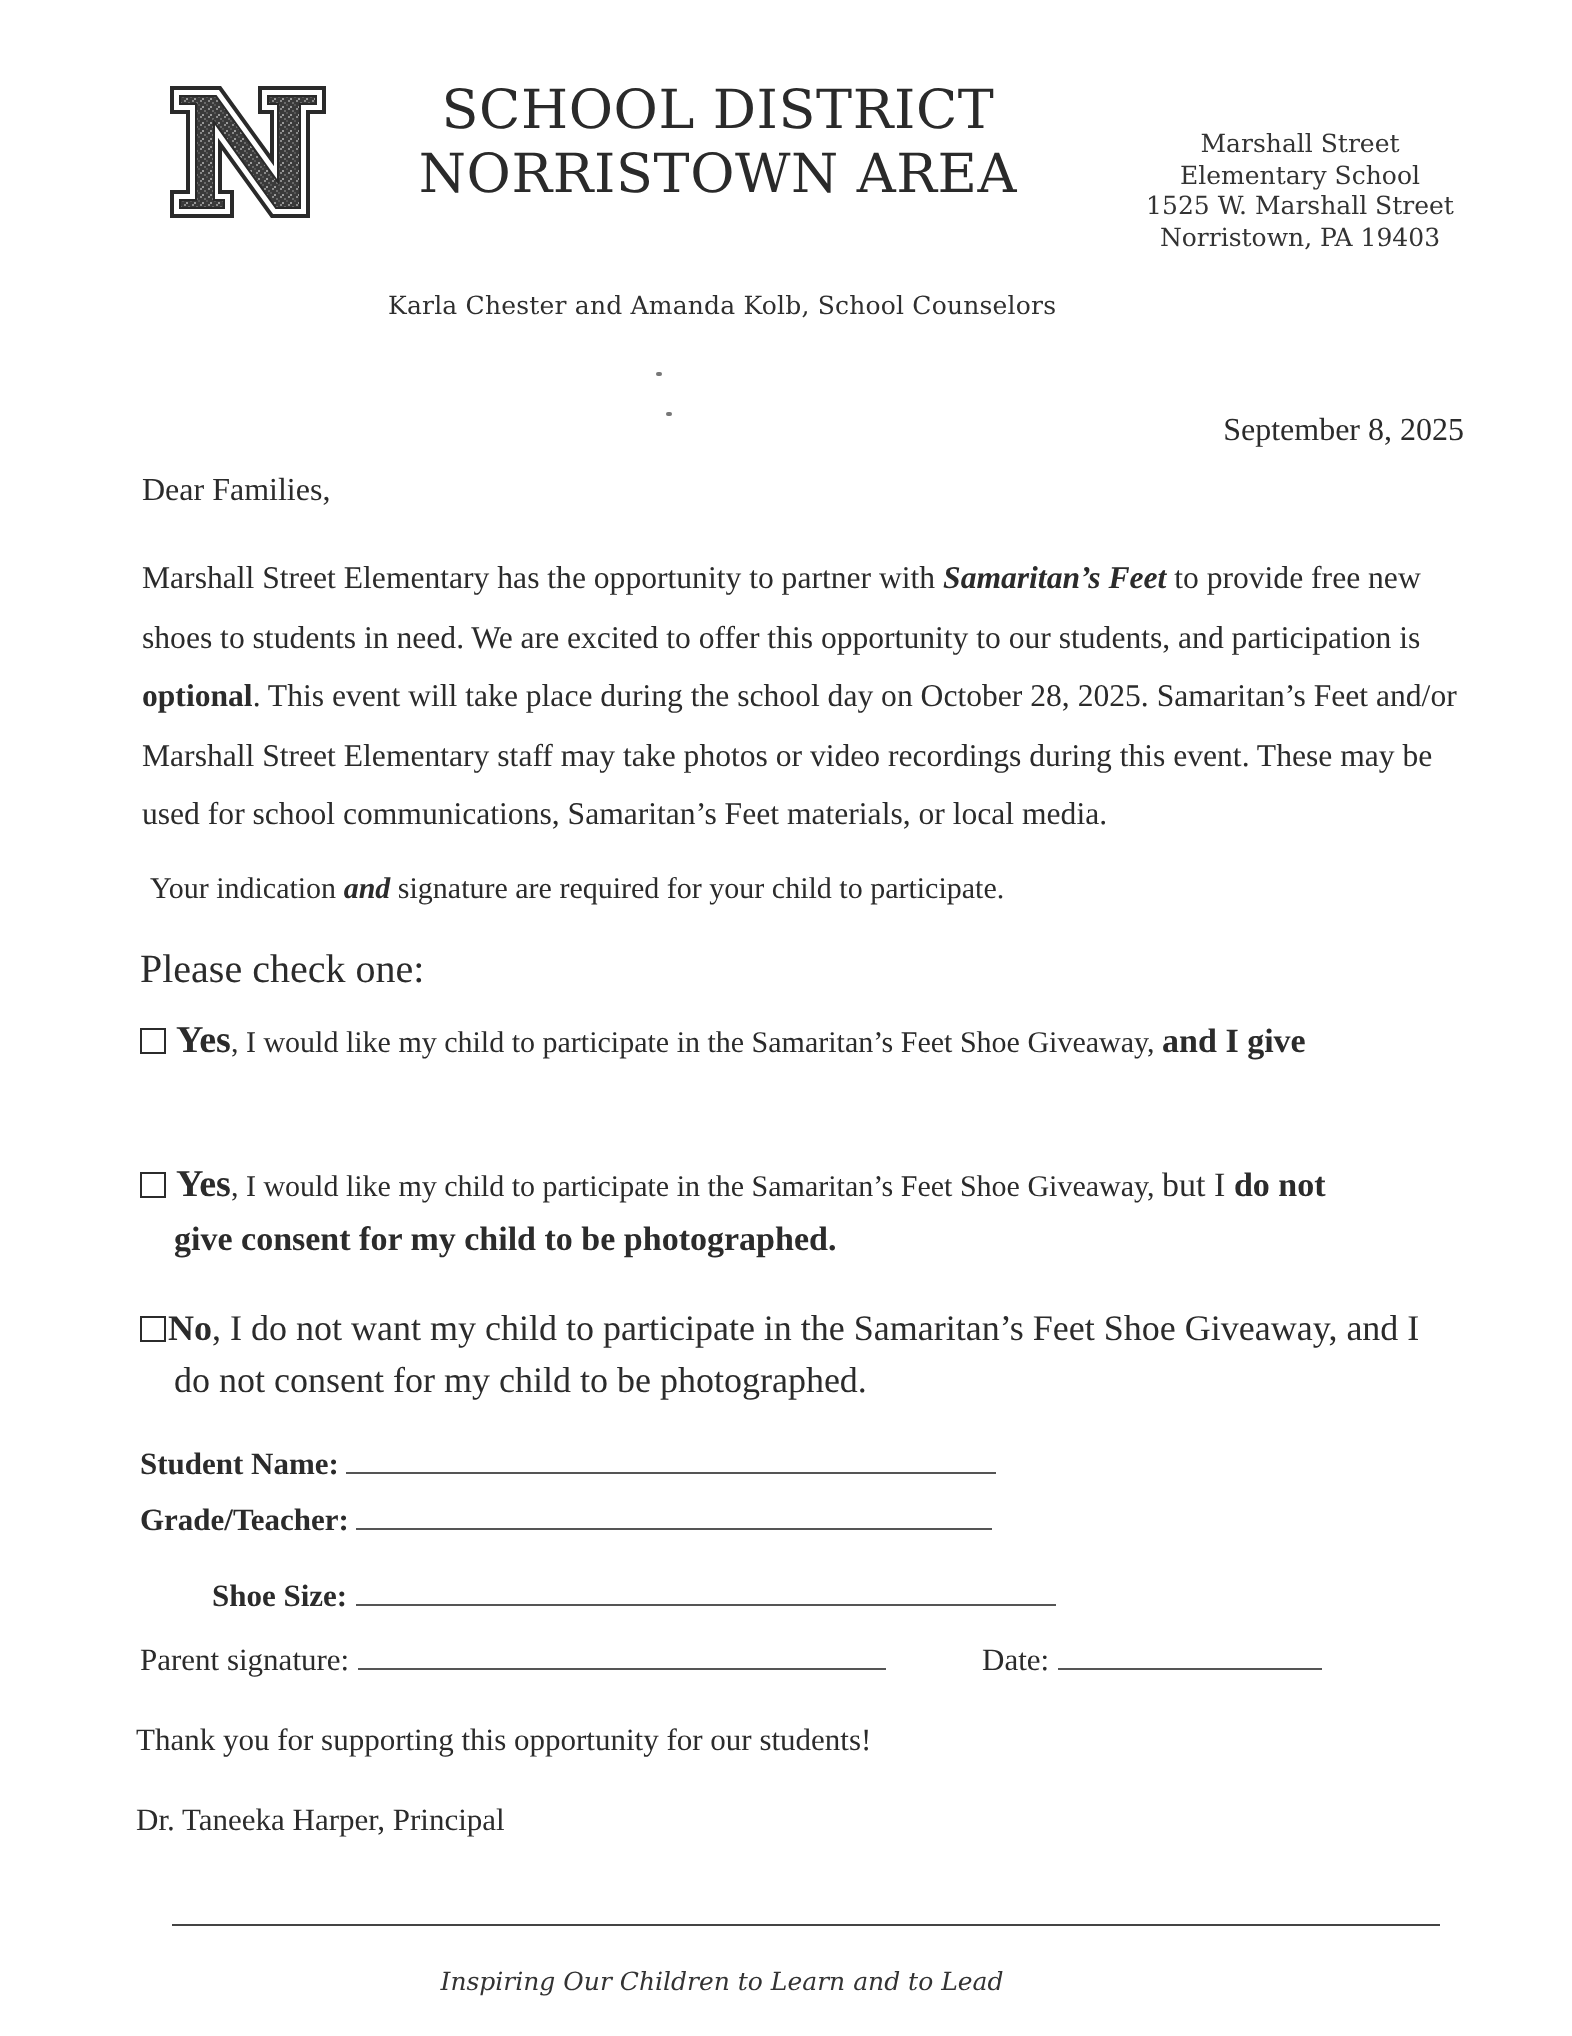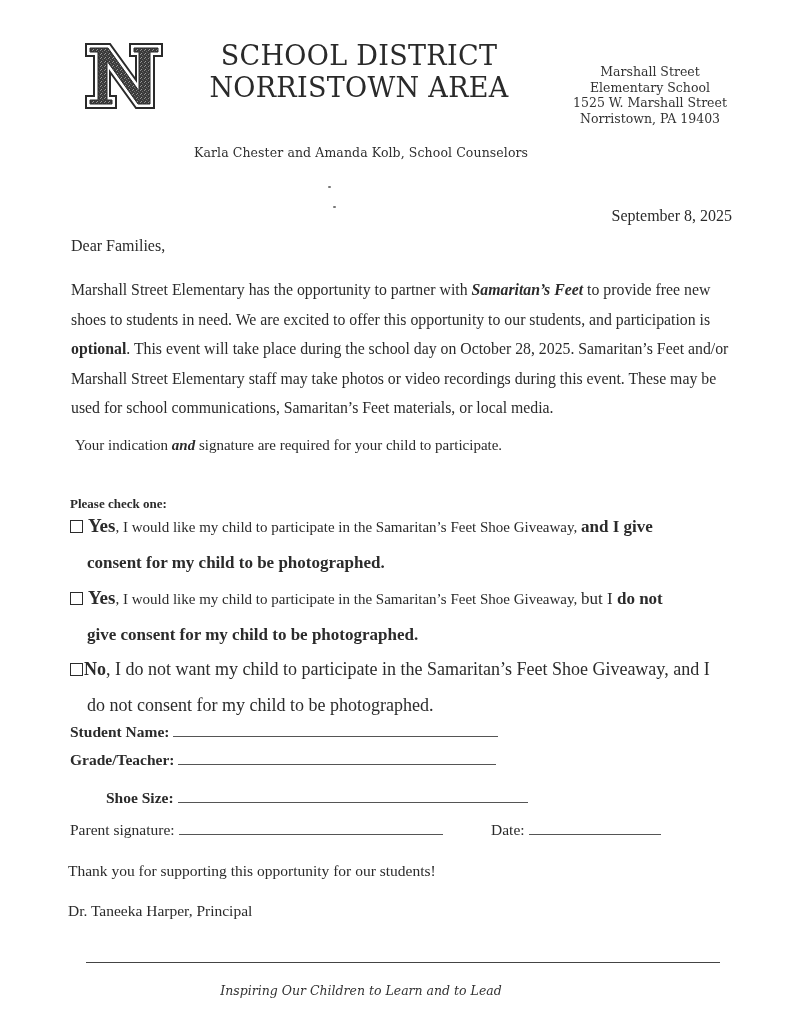--- a/index.html
+++ b/index.html
@@ -14,22 +14,22 @@
   .address { left: 560px; top: 64px; width: 180px; text-align: center;
     font-family: "DejaVu Serif", serif; font-size: 12.5px; line-height: 15.5px; color: #333; }
   .counselors { left: 194px; top: 145px; font-family: "DejaVu Serif", serif; font-size: 12.5px; color: #2f2f2f; letter-spacing: 0.1px; }
   .date { right: 54px; top: 207px; font-size: 16px; color: #2b2b2b; }
   .greeting { left: 71px; top: 237px; font-size: 16px; }
   .para { left: 71px; top: 275px; width: 660px; font-size: 15.8px; line-height: 29.5px; color: #2b2b2b; }
   .para b { font-weight: bold; }
   .para i.brand { font-weight: bold; font-style: italic; }
   .indication { left: 75px; top: 437px; font-size: 15px; }
   .indication i { font-weight: bold; font-style: italic; }
-  .check-one { left: 70px; top: 496px; font-size: 13px; font-weight: bold; }
-  .option { left: 70px; width: 670px; line-height: 36px; }
+  .check-one { left: 70px; top: 474px; font-size: 20px; font-weight: normal; }
+  .option { left: 70px; width: 670px; line-height: 26px; }
   .opt1 { top: 508px; }
   .opt2 { top: 580px; }
   .opt3 { top: 651px; }
   .box { display: inline-block; width: 11px; height: 11px; border: 1.3px solid #2b2b2b; vertical-align: -1px; margin-right: 5px; cursor: pointer; background: #fff; }
   .yes { font-size: 19px; font-weight: bold; }
   .small { font-size: 15px; }
   .big { font-size: 17px; font-weight: bold; }
   .indent { padding-left: 17px; }
   .no-line { font-size: 18px; }
   .field { left: 70px; font-size: 15.5px; font-weight: bold; }
@@ -88,21 +88,20 @@
 <div class="abs para"><span>Marshall Street Elementary has the opportunity to partner with </span><i class="brand">Samaritan’s Feet</i><span> to provide free new shoes to students in need. We are excited to offer this opportunity to our students, and participation is </span><b>optional</b><span>. This event will take place during the school day on October 28, 2025. Samaritan’s Feet and/or Marshall Street Elementary staff may take photos or video recordings during this event. These may be used for school communications, Samaritan’s Feet materials, or local media.</span></div>
 
 <div class="abs indication"><span>Your indication </span><i>and</i><span> signature are required for your child to participate.</span></div>
 
 <div class="abs check-one">Please check one:</div>
 
 <div class="abs option opt1">
   <div>
     <span class="box"></span><span class="yes">Yes</span><span class="small">, I would like my child to participate in the Samaritan’s Feet Shoe Giveaway, </span><span class="big">and I give</span>
   </div>
-  <div class="indent big">consent for my child to be photographed.</div>
 </div>
 
 <div class="abs option opt2">
   <div>
     <span class="box"></span><span class="yes">Yes</span><span class="small">, I would like my child to participate in the Samaritan’s Feet Shoe Giveaway, </span><span style="font-size:17px;">but I </span><span class="big">do not</span>
   </div>
   <div class="indent big">give consent for my child to be photographed.</div>
 </div>
 
 <div class="abs option opt3 no-line">

